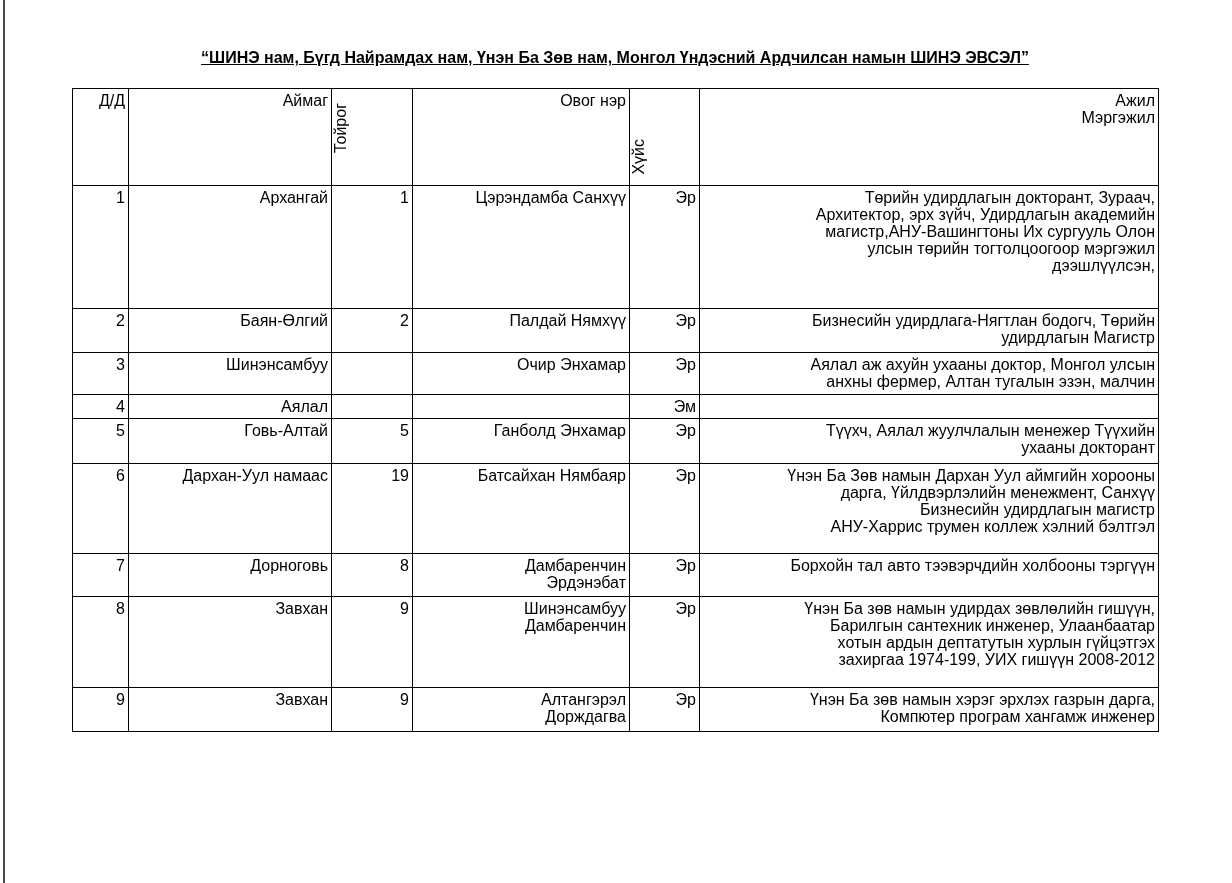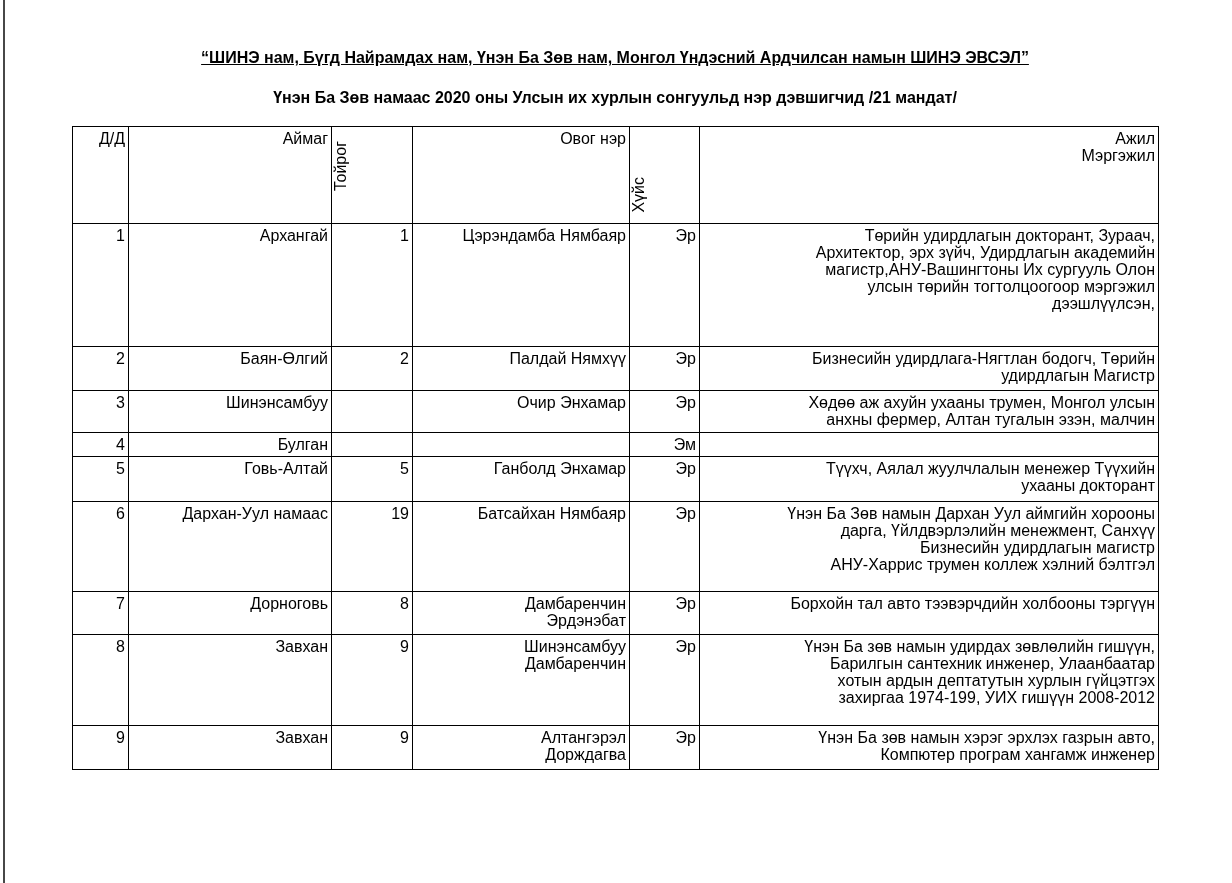--- a/index.html
+++ b/index.html
@@ -72,21 +72,20 @@
   th.vert-cell .vert.low   { bottom: 10px; top: auto; position: absolute; left: 0; right: 0; margin: 0 auto; }
 </style>
 </head>
 <body>
 
 <div class="page-edge"></div>
 
 <div class="doc">
   <div class="doc-title">“ШИНЭ нам, Бүгд Найрамдах нам, Үнэн Ба Зөв нам, Монгол Үндэсний Ардчилсан намын ШИНЭ ЭВСЭЛ”</div>
 
-  <div class="doc-subtitle">Үнэн Ба Зөв намаас 2020 оны Улсын их хурлын сонгуульд нэр дэвшигчид /21 мандат/</div>
 
   <table class="candidates">
     <colgroup>
       <col style="width:56px">
       <col style="width:203px">
       <col style="width:81px">
       <col style="width:217px">
       <col style="width:70px">
       <col style="width:459px">
     </colgroup>
@@ -103,21 +102,21 @@
         </th>
         <th>Ажил
 Мэргэжил</th>
       </tr>
     </thead>
     <tbody id="table-body">
         <tr style="height: 123px;">
           <td>1</td>
           <td>Архангай</td>
           <td>1</td>
-          <td>Цэрэндамба Нямбаяр</td>
+          <td>Цэрэндамба Санхүү</td>
           <td>Эр</td>
           <td>Төрийн удирдлагын докторант, Зураач,
 Архитектор, эрх зүйч, Удирдлагын академийн
 магистр,АНУ-Вашингтоны Их сургууль Олон
 улсын төрийн тогтолцоогоор мэргэжил
 дээшлүүлсэн,</td>
         </tr>
         <tr style="height: 44px;">
           <td>2</td>
           <td>Баян-Өлгий</td>
@@ -126,26 +125,26 @@
           <td>Эр</td>
           <td>Бизнесийн удирдлага-Нягтлан бодогч, Төрийн
 удирдлагын Магистр</td>
         </tr>
         <tr style="height: 42px;">
           <td>3</td>
           <td>Шинэнсамбуу</td>
           <td></td>
           <td>Очир Энхамар</td>
           <td>Эр</td>
-          <td>Хөдөө аж ахуйн ухааны трумен, Монгол улсын
+          <td>Аялал аж ахуйн ухааны доктор, Монгол улсын
 анхны фермер, Алтан тугалын эзэн, малчин</td>
         </tr>
         <tr style="height: 24px;">
           <td>4</td>
-          <td>Булган</td>
+          <td>Аялал</td>
           <td></td>
           <td></td>
           <td>Эм</td>
           <td></td>
         </tr>
         <tr style="height: 45px;">
           <td>5</td>
           <td>Говь-Алтай</td>
           <td>5</td>
           <td>Ганболд Энхамар</td>
@@ -185,18 +184,18 @@
 хотын ардын дептатутын хурлын гүйцэтгэх
 захиргаа 1974-199, УИХ гишүүн 2008-2012</td>
         </tr>
         <tr style="height: 44px;">
           <td>9</td>
           <td>Завхан</td>
           <td>9</td>
           <td>Алтангэрэл
 Дорждагва</td>
           <td>Эр</td>
-          <td>Үнэн Ба зөв намын хэрэг эрхлэх газрын авто,
+          <td>Үнэн Ба зөв намын хэрэг эрхлэх газрын дарга,
 Компютер програм хангамж инженер</td>
         </tr>
       </tbody>
   </table>
 </div>
 
 </body></html>

